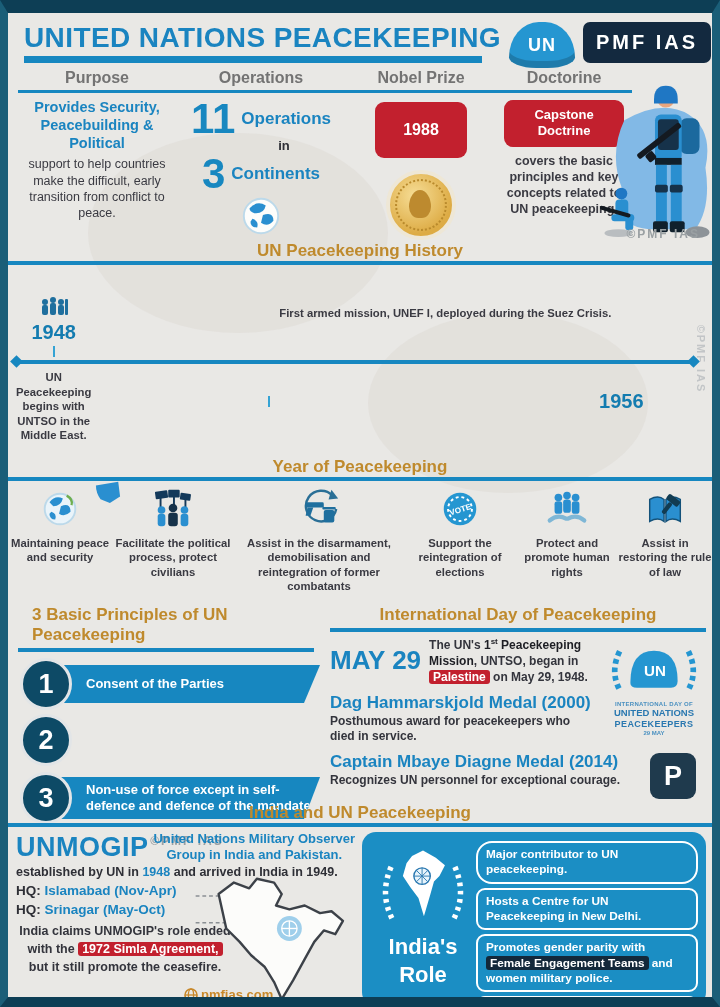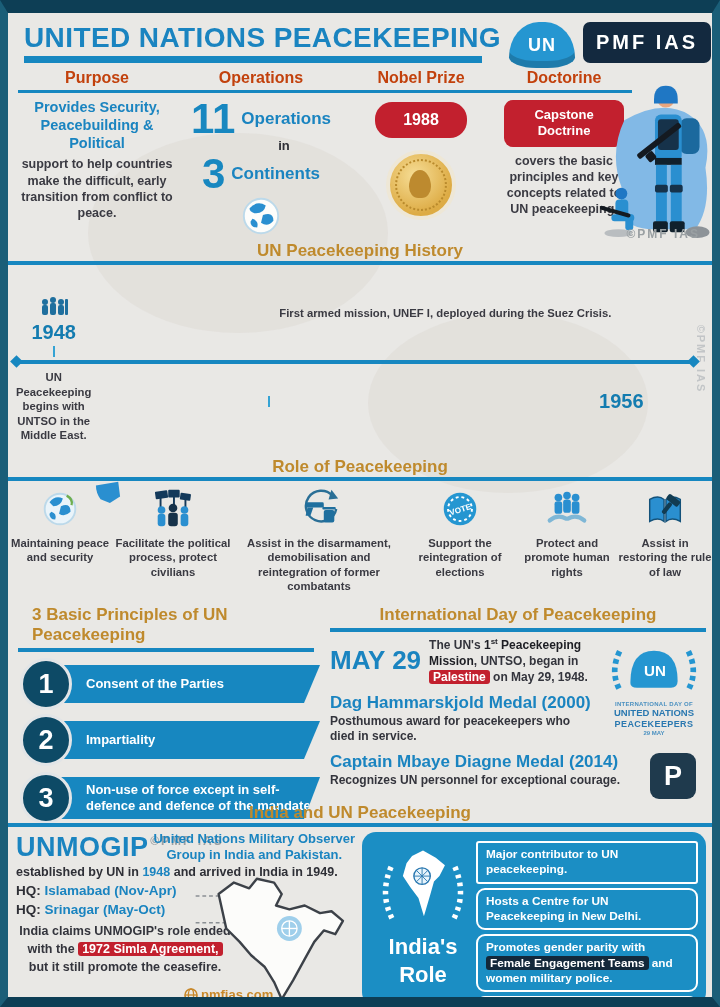--- a/index.html
+++ b/index.html
@@ -22,34 +22,34 @@
   .helmet{position:relative;width:66px;height:46px;background:#2596d1;
     border-radius:50% 50% 46% 46% / 85% 85% 26% 26%;box-shadow:inset 0 -7px 0 rgba(0,0,0,.18);
     display:flex;align-items:center;justify-content:center;flex:0 0 auto;margin-top:6px;}
   .helmet span{color:#fff;font-weight:800;font-size:18px;letter-spacing:1px;}
   .brand{background:#13293f;color:#fff;font-weight:800;font-size:20px;letter-spacing:3px;
     padding:9px 13px;border-radius:7px;margin-left:auto;white-space:nowrap;}
 
   
   .cols{position:relative;height:172px;display:flex;padding:2px 0 0 10px;}
   .col{display:flex;flex-direction:column;align-items:center;}
-  .col-head{font-size:16px;font-weight:800;color:#c2410c;}
+  .col-head{font-size:16px;font-weight:800;color:#737373;}
   .col-rule{height:3px;background:#1787c0;width:100%;margin:3px 0 5px;}
   .c-purpose{width:158px;}
   .c-ops{width:170px;}
   .c-nobel{width:150px;}
   .c-doc{width:136px;}
   .p-lead{color:#1a84c0;font-weight:800;font-size:14.5px;text-align:center;line-height:1.25;}
-  .p-body{font-size:12.5px;font-weight:700;color:#3a3a42;text-align:center;line-height:1.3;margin-top:4px;}
+  .p-body{font-size:12.5px;font-weight:400;color:#3a3a42;text-align:center;line-height:1.3;margin-top:4px;}
   .ops-row{display:flex;align-items:center;gap:6px;margin-top:2px;}
   .big-num{font-size:42px;font-weight:800;color:#1787c0;line-height:.9;}
   .ops-label{font-size:17px;font-weight:800;color:#1a84c0;}
   .in-label{font-size:13px;font-weight:800;color:#2e2f36;margin:0 0 0 46px;text-align:right;}
   .red-badge{background:#c2202e;color:#fff;font-weight:800;border-radius:9px;text-align:center;}
-  .nobel-badge{font-size:16px;padding:9px 28px;margin-top:4px;border-radius:17px;}
+  .nobel-badge{font-size:16px;padding:19px 28px;margin-top:4px;}
   .medal{position:relative;width:62px;height:62px;border-radius:50%;margin-top:12px;
     background:radial-gradient(circle at 40% 35%,#f6dd95,#ddab44 70%);border:4px solid #eee7d6;}
   .medal::before{content:"";position:absolute;inset:5px;border-radius:50%;border:2px dotted #b98a2c;}
   .medal::after{content:"";position:absolute;left:19px;top:16px;width:22px;height:28px;
     background:#bd8a2f;border-radius:50% 50% 42% 42%/60% 60% 40% 40%;}
   .doc-badge{font-size:13px;line-height:1.25;padding:7px 12px;width:96px;margin-top:2px;}
   .doc-body{font-size:12.5px;font-weight:600;color:#3a3a42;text-align:center;line-height:1.3;margin-top:6px;}
   .soldier{position:absolute;right:-2px;top:-8px;}
   .wm{color:#9aa0a3;font-weight:700;letter-spacing:2px;font-size:12px;}
   .wm-cols{position:absolute;right:12px;bottom:0;}
@@ -120,21 +120,21 @@
   .hq .lab{color:#2e2f36;} .hq .val{color:#1a84c0;}
   .claims{width:218px;font-size:12.5px;font-weight:600;text-align:center;line-height:1.45;margin-top:5px;}
   .site{position:absolute;left:176px;bottom:4px;color:#c8882a;font-weight:800;font-size:13px;display:flex;align-items:center;gap:3px;}
   .map{position:absolute;right:0;top:46px;}
 
   .role-panel{margin:5px 6px 0 2px;background:#1b8ec4;border-radius:14px;padding:5px 8px;height:164px;
     display:grid;grid-template-columns:106px 1fr;color:#fff;}
   .rp-left{display:flex;flex-direction:column;align-items:center;justify-content:flex-start;padding-top:8px;}
   .rp-title{font-size:22px;font-weight:800;line-height:1.25;text-align:center;margin-top:2px;}
   .item{border:2px solid #fff;border-radius:9px;padding:4px 8px;margin:4px 0;font-size:11.8px;font-weight:600;line-height:1.3;}
-  .item.first{border-radius:3px;}
+  .item.first{border-radius:16px;}
 </style>
 </head>
 <body>
 
 <div class="wrap">
   <div class="bg-blob" style="left:80px;top:120px;width:300px;height:200px;"></div>
   <div class="bg-blob" style="left:360px;top:300px;width:280px;height:180px;"></div>
 
   <div class="header z">
     <svg width="46" height="46" viewBox="0 0 46 46">
@@ -260,21 +260,21 @@
         <div class="tick"></div>
         <div class="year">1956</div>
         <svg class="tl-icon below" width="30" height="26" viewBox="0 0 32 28">
           <path d="M3 8 L27 4 L29 20 L18 27 L8 23 Q3 16 3 8Z" fill="#2a8fd0"></path>
         </svg>
       </div>
     </div>
 
   </div>
 
-  <div class="sec-head z">Role of Peacekeeping</div>
+  <div class="sec-head z">Year of Peacekeeping</div>
   <div class="rule z"></div>
   <div class="roles z">
     <div class="role">
       <svg width="44" height="44" viewBox="0 0 46 46">
         <circle cx="23" cy="23" r="16" fill="#eaf4fa" stroke="#bcd9ea" stroke-width="2"></circle>
         <path d="M12 16 Q18 8 26 12 Q24 20 16 20 Z" fill="#2a8fd0"></path>
         <path d="M24 20 Q34 16 34 26 Q28 32 22 28 Z" fill="#2a8fd0"></path>
         <path d="M14 26 Q20 28 18 34 Q12 34 12 28 Z" fill="#2a8fd0"></path>
         <path d="M30 9 Q37 13 35 19" stroke="#6fae4e" stroke-width="2.5" fill="none"></path>
       </svg>
@@ -358,21 +358,20 @@
     <div class="pleft">
       <div class="sec-head p-head">3 Basic Principles of UN Peacekeeping</div>
       <div class="rule p-rule"></div>
 
       <div class="prow">
         <div class="pnum">1</div>
         <div class="pbar">Consent of the Parties</div>
       </div>
       <div class="prow">
         <div class="pnum">2</div>
-        <div class="pbar">Impartiality</div>
       </div>
       <div class="prow tall">
         <div class="pnum">3</div>
         <div class="pbar">Non-use of force except in self-defence and defence of the mandate</div>
       </div>
       <div class="wm p-wm">©PMF IAS</div>
     </div>
 
     <div class="pright">
       <div class="sec-head">International Day of Peacekeeping</div>

